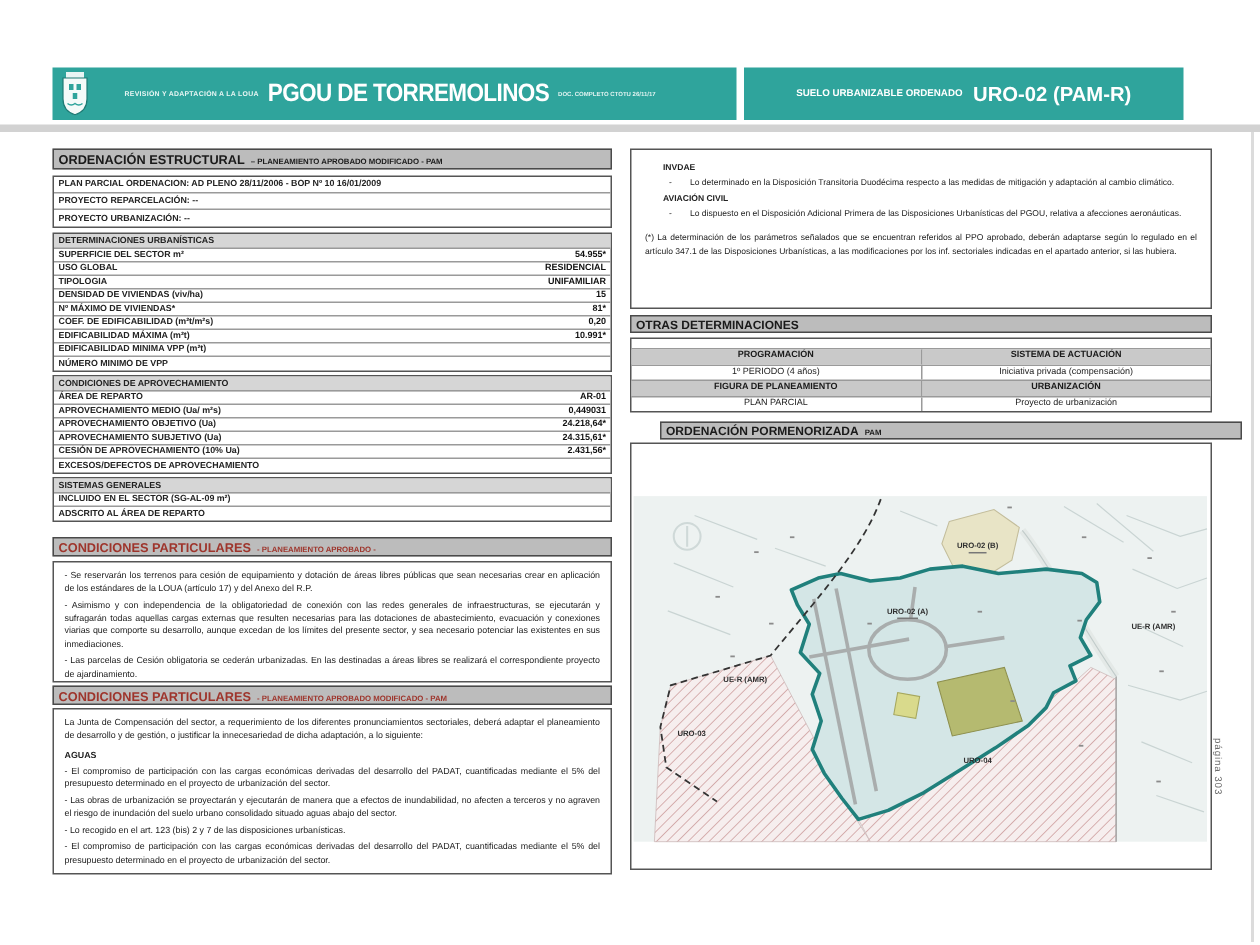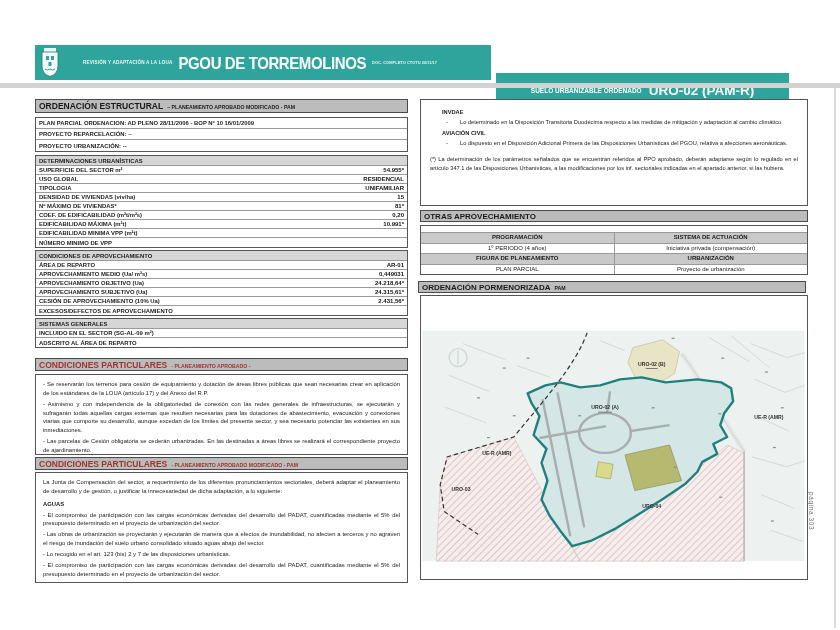--- a/index.html
+++ b/index.html
@@ -2,21 +2,21 @@
 <html><head>
 <meta charset="utf-8">
 <style>
   html,body{margin:0;padding:0;background:#fff;}
   .page{position:relative;width:840px;height:630px;background:#ffffff;overflow:hidden;
         font-family:"Liberation Sans", sans-serif;color:#1a1a1a;}
 
   
   .band{position:absolute;top:45px;height:35px;background:#2fa49c;display:flex;align-items:center;}
   .band-left{left:35px;width:456px;padding-left:48px;box-sizing:border-box;gap:6px;}
-  .band-right{left:496px;width:293px;justify-content:center;gap:7px;margin-top:28px;}
+  .band-right{left:496px;width:293px;justify-content:center;gap:7px;}
   .band .sm{color:#e8f6f4;font-size:4.6px;font-weight:bold;letter-spacing:.2px;white-space:nowrap;}
   .band .lg{color:#ffffff;font-size:15px;font-weight:bold;letter-spacing:-.4px;white-space:nowrap;transform:scaleY(1.12);}
   .band .xs{color:#dff2f0;font-size:4px;font-weight:bold;white-space:nowrap;}
   .band-right .sm2{color:#ffffff;font-size:6.5px;font-weight:bold;white-space:nowrap;}
   .band-right .lg2{color:#ffffff;font-size:13.5px;font-weight:bold;white-space:nowrap;}
   .logo{position:absolute;left:41px;top:48px;width:18px;height:29px;}
   .scanline{position:absolute;left:0;top:83px;width:840px;height:5px;background:#d2d2d2;}
   .edge-right{position:absolute;left:834px;top:88px;width:2px;height:540px;background:#dcdcdc;}
 
   
@@ -218,21 +218,21 @@
 
   <div class="notes" style="left:420px;top:99px;width:388px;height:107px;">
     <div class="nh">INVDAE</div>
     <div class="nb">Lo determinado en la Disposición Transitoria Duodécima respecto a las medidas de mitigación y adaptación al cambio climático.</div>
     <div class="nh">AVIACIÓN CIVIL</div>
     <div class="nb">Lo dispuesto en el Disposición Adicional Primera de las Disposiciones Urbanísticas del PGOU, relativa a afecciones aeronáuticas.</div>
     <div class="fn">(*) La determinación de los parámetros señalados que se encuentran referidos al PPO aprobado, deberán adaptarse según lo regulado en el artículo 347.1 de las Disposiciones Urbanísticas, a las modificaciones por los inf. sectoriales indicadas en el apartado anterior, si las hubiera.</div>
   </div>
 
   <div class="sec-h" style="left:420px;top:210px;width:388px;height:12px;">
-    <span class="t" style="font-size:8px;">OTRAS APROVECHAMIENTO</span>
+    <span class="t" style="font-size:8px;">OTRAS DETERMINACIONES</span>
   </div>
 
   <div class="tbl" style="left:420px;top:225px;width:388px;">
     <div class="ospacer"></div>
     <div class="orow oh">
       <span>PROGRAMACIÓN</span>
       <span>SISTEMA DE ACTUACIÓN</span>
     </div>
     <div class="orow">
       <span>1º PERIODO (4 años)</span>
@@ -241,21 +241,21 @@
     <div class="orow oh">
       <span>FIGURA DE PLANEAMIENTO</span>
       <span>URBANIZACIÓN</span>
     </div>
     <div class="orow">
       <span>PLAN PARCIAL</span>
       <span>Proyecto de urbanización</span>
     </div>
   </div>
 
-  <div class="sec-h" style="left:418px;top:281px;width:388px;height:12px;">
+  <div class="sec-h" style="left:440px;top:281px;width:388px;height:12px;">
     <span class="t" style="font-size:8px;">ORDENACIÓN PORMENORIZADA</span>
     <span class="s">PAM</span>
   </div>
 
   <div class="mapbox" style="left:420px;top:295px;width:388px;height:285px;">
     <svg viewBox="0 0 388 285" width="386" height="283">
       <defs>
         <pattern id="hatch" width="5" height="5" patternUnits="userSpaceOnUse" patternTransform="rotate(45)">
           <rect width="5" height="5" fill="#f6eeee"></rect>
           <line x1="0" y1="0" x2="0" y2="5" stroke="#d0a2a2" stroke-width="1.1"></line>

